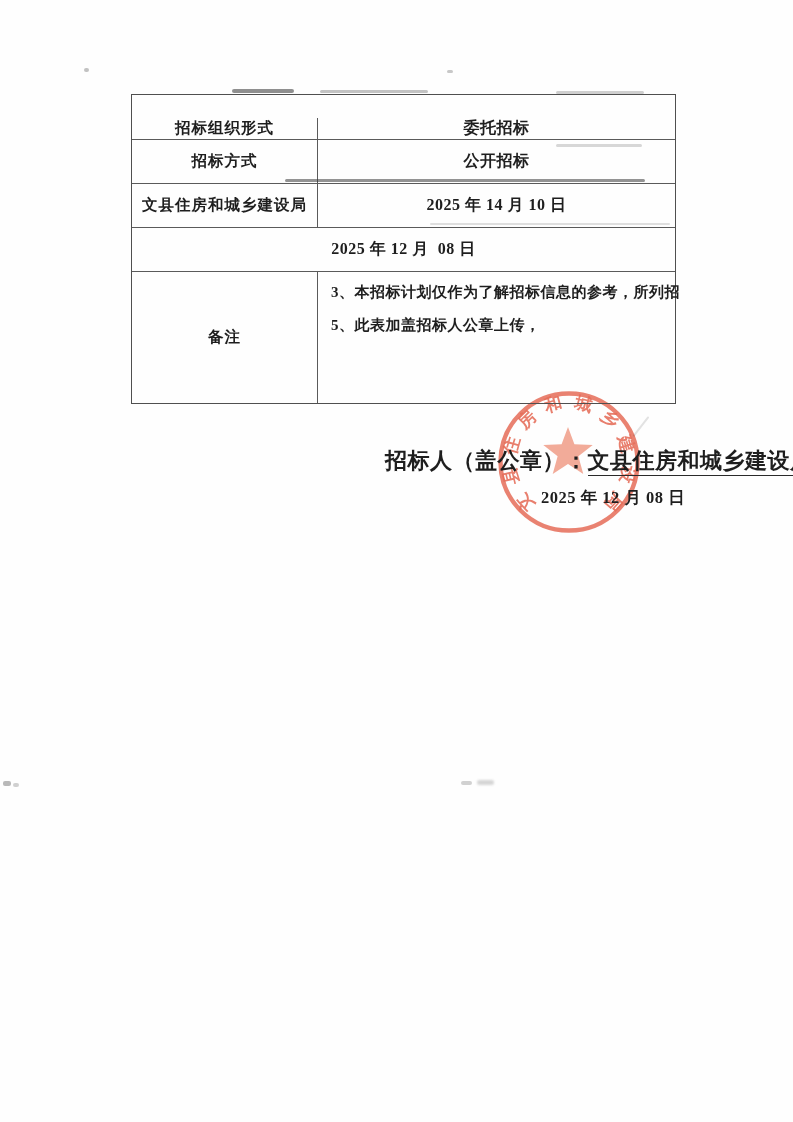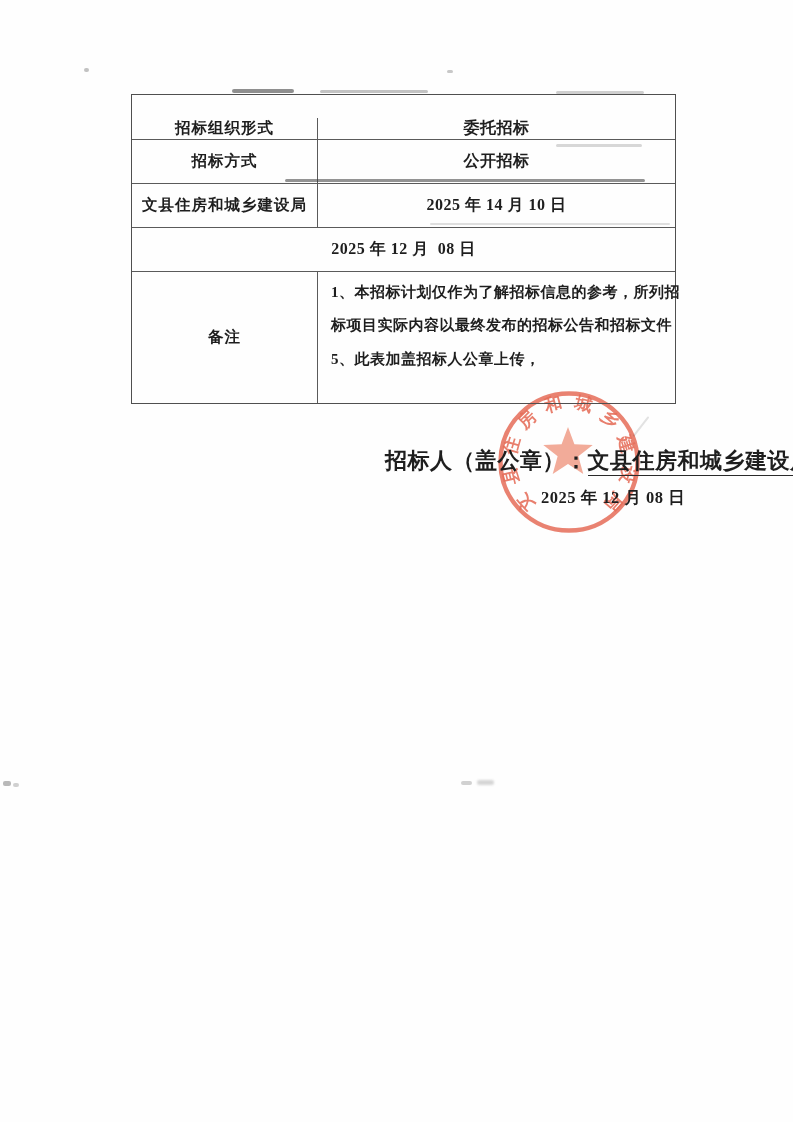--- a/index.html
+++ b/index.html
@@ -119,22 +119,21 @@
     <div class="t-row h45">
       <div class="t-cell t-label">文县住房和城乡建设局</div>
       <div class="t-cell t-value">2025 年 14 月 10 日</div>
     </div>
     <div class="t-row h44">
       <div class="t-cell t-value">2025 年 12 月  08 日</div>
     </div>
     <div class="t-row remark">
       <div class="t-cell t-label">备注</div>
       <div class="t-cell remark-cell">
-        <div class="remark-line">1、本招标计划仅作为了解招标信息的参考，所列招</div>
-        <div class="remark-line">标项目实际内容以最终发布的招标公告和招标文件</div>
+        <div class="remark-line">3、本招标计划仅作为了解招标信息的参考，所列招</div>
         <div class="remark-line">5、此表加盖招标人公章上传，</div>
       </div>
     </div>
   </div>
 
   <svg class="seal" viewBox="0 0 150 150" xmlns="http://www.w3.org/2000/svg">
     <circle cx="75" cy="75" r="68.5" fill="none" stroke="#e4604a" stroke-width="4.4" opacity="0.85"></circle>
     <polygon points="74,40 80.41,57.18 98.73,57.97 84.37,69.37 89.28,87.03 74,76.9 58.72,87.03 63.63,69.37 49.27,57.97 67.59,57.18" fill="#ee8a72" opacity="0.78"></polygon>
     <defs>
       <path id="sealArc" d="M 41.75 117.55 A 54 54 0 1 1 108.25 117.55" fill="none"></path>

